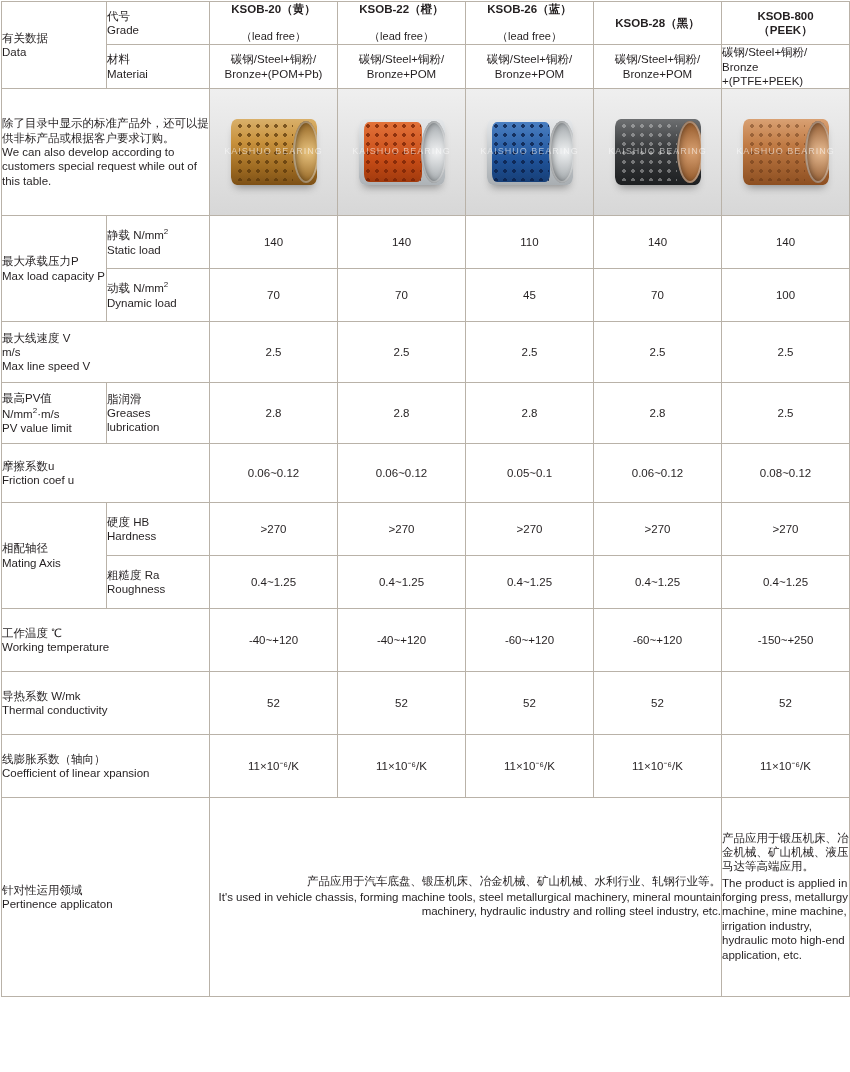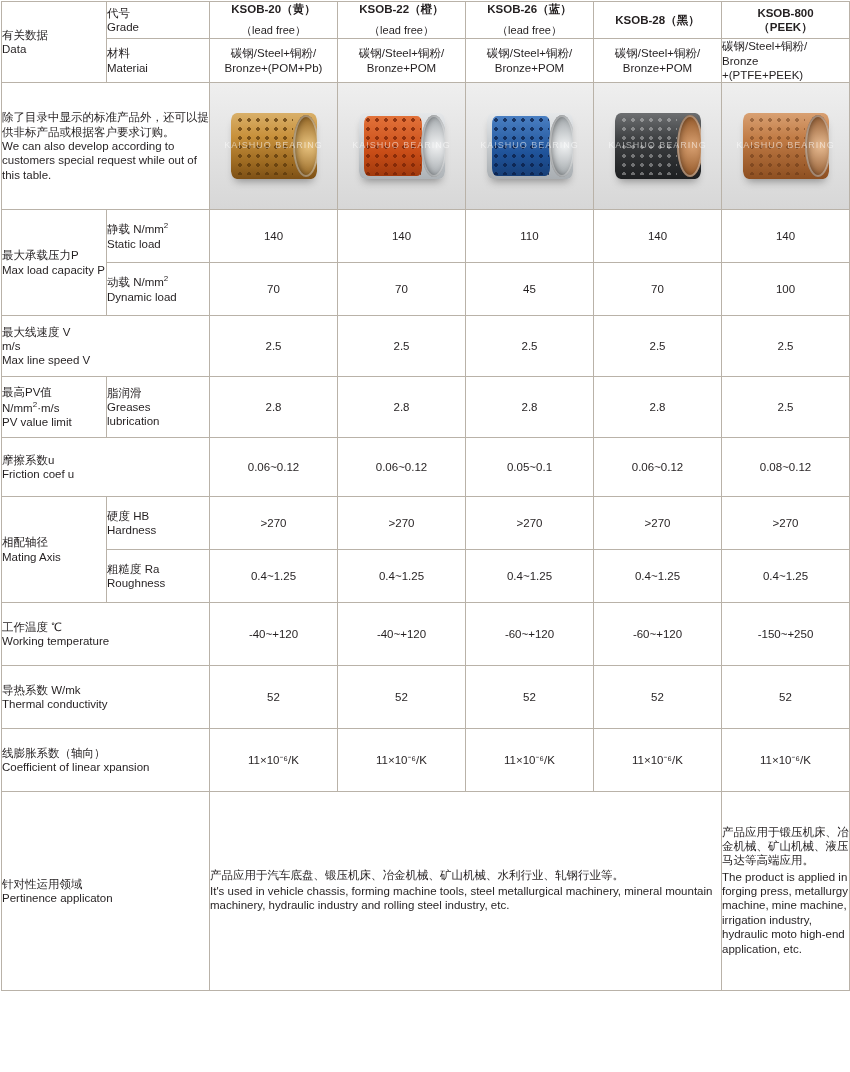--- a/index.html
+++ b/index.html
@@ -53,21 +53,21 @@
     font-weight: bold;
     letter-spacing: 0px;
     color: #231f20;
     text-align: center;
     line-height: 1.3;
   }
   .grade .sub {
     display: block;
     font-size: 11px;
     font-weight: normal;
-    margin-top: 8px;
+    margin-top: 14px;
   }
   .hdr-label {
     font-size: 11.5px;
     line-height: 1.35;
   }
   .material {
     font-size: 11px;
     line-height: 1.35;
     text-align: center;
     padding: 6px 5px;
@@ -180,21 +180,21 @@
   .p-copper .body { background: linear-gradient(180deg,#d9a173 0%,#c07a44 40%,#8d4f21 100%); }
   .p-copper .dots { background-image: radial-gradient(circle at 3px 3px, rgba(90,45,15,0.5) 1.6px, transparent 1.9px); }
   .p-copper .inner { background: radial-gradient(circle at 60% 50%, #e7bb92, #8a5228); }
 
   .app-text {
     font-size: 11.5px;
     line-height: 1.75;
     padding: 10px 10px 10px 12px;
     vertical-align: top;
   }
-  .app-text p { margin: 0 0 2px 0; }
+  .app-text p { margin: 0 0 2px 0; text-align: right; }
   .app-right {
     font-size: 11.5px;
     line-height: 1.85;
     padding: 10px 10px;
     vertical-align: top;
   }
   .app-right p { margin: 0 0 2px 0; }
   .tall { height: 198px; margin-left: 12px; }
 </style>
 </head>

